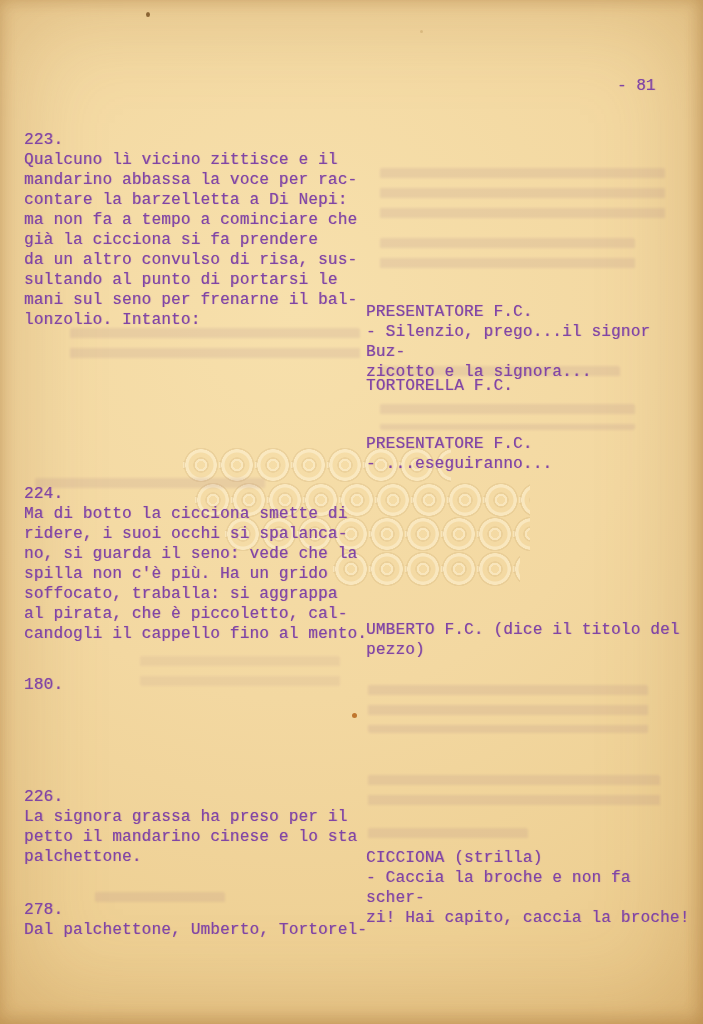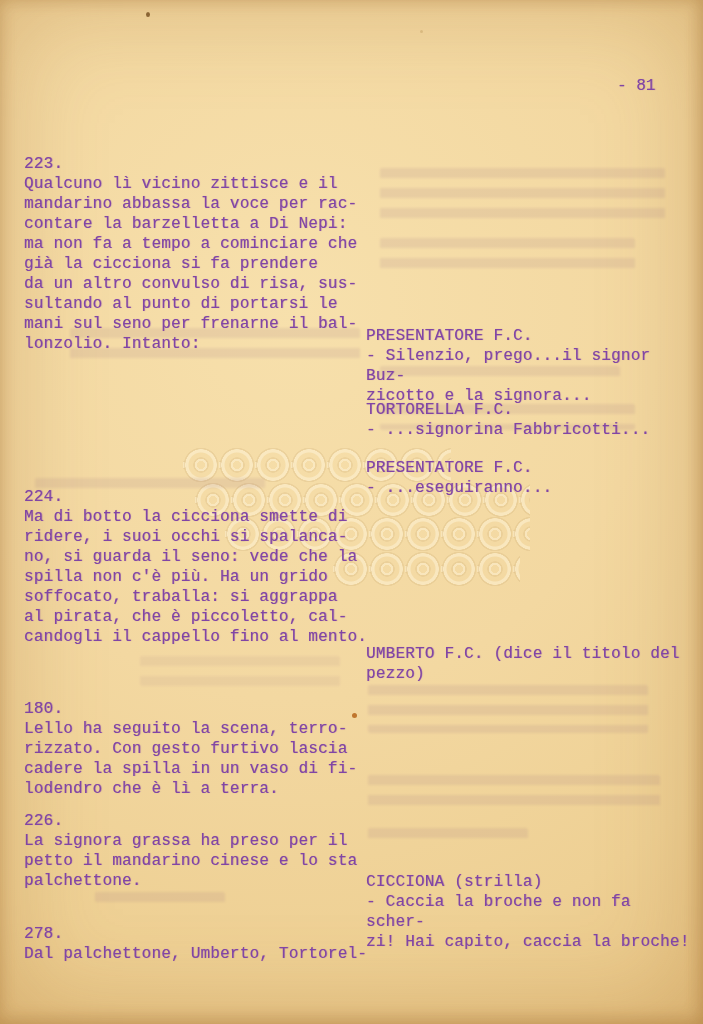--- a/index.html
+++ b/index.html
@@ -18,21 +18,21 @@
       inset 0 -8px 16px rgba(150,95,35,0.15);
     color: #8145a5;
   }
   .ink {
     font-size: 16px;
     line-height: 20px;
     letter-spacing: 0.2px;
     white-space: pre-line;
     text-shadow: 0.6px 0.4px 0.7px rgba(129,69,165,0.55);
   }
-  .scene, .dlg { position: absolute; margin-top: 24px; }
+  .scene, .dlg { position: absolute; }
   .scene { left: 24px; width: 345px; }
   .dlg   { left: 366px; width: 330px; }
 
   
   .wrow {
     position: absolute;
     height: 36px;
     opacity: 0.55;
     filter: blur(0.4px);
     background-image:
@@ -106,56 +106,51 @@
     <div class="ink">Qualcuno lì vicino zittisce e il
 mandarino abbassa la voce per rac-
 contare la barzelletta a Di Nepi:
 ma non fa a tempo a cominciare che
 già la cicciona si fa prendere
 da un altro convulso di risa, sus-
 sultando al punto di portarsi le
 mani sul seno per frenarne il bal-
 lonzolio. Intanto:</div>
   </div>
-  <div class="scene" style="top:463px;">
+  <div class="scene" style="top:484px;">
     <div class="ink">224.</div>
     <div class="ink">Ma di botto la cicciona smette di
 ridere, i suoi occhi si spalanca-
 no, si guarda il seno: vede che la
 spilla non c'è più. Ha un grido
 soffocato, traballa: si aggrappa
 al pirata, che è piccoletto, cal-
 candogli il cappello fino al mento.</div>
   </div>
   <div class="scene" style="top:675px;">
     <div class="ink">180.</div>
-    <div class="ink">Lello ha seguito la scena, terro-
-rizzato. Con gesto furtivo lascia
-cadere la spilla in un vaso di fi-
-lodendro che è lì a terra.</div>
   </div>
   <div class="scene" style="top:787px;">
     <div class="ink">226.</div>
     <div class="ink">La signora grassa ha preso per il
 petto il mandarino cinese e lo sta
 palchettone.</div>
   </div>
   <div class="scene" style="top:900px;">
     <div class="ink">278.</div>
     <div class="ink">Dal palchettone, Umberto, Tortorel-</div>
   </div>
 
   <div class="dlg" style="top:302px;">
     <div class="ink">PRESENTATORE F.C.</div>
     <div class="ink">- Silenzio, prego...il signor Buz-
 zicotto e la signora...</div>
   </div>
   <div class="dlg" style="top:376px;">
     <div class="ink">TORTORELLA F.C.</div>
-    <div class="ink">- ...signorina Fabbricotti...</div>
   </div>
   <div class="dlg" style="top:434px;">
     <div class="ink">PRESENTATORE F.C.</div>
     <div class="ink">- ...eseguiranno...</div>
   </div>
   <div class="dlg" style="top:848px;">
     <div class="ink">CICCIONA (strilla)</div>
     <div class="ink">- Caccia la broche e non fa scher-
 zi! Hai capito, caccia la broche!</div>
   </div>

